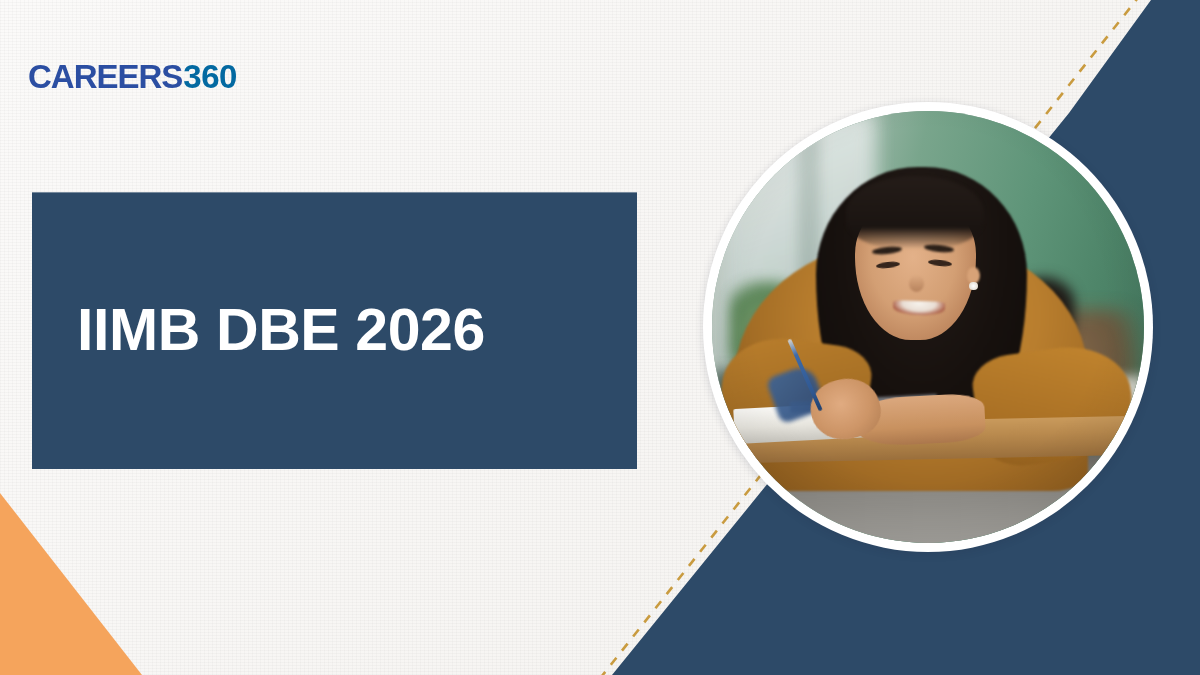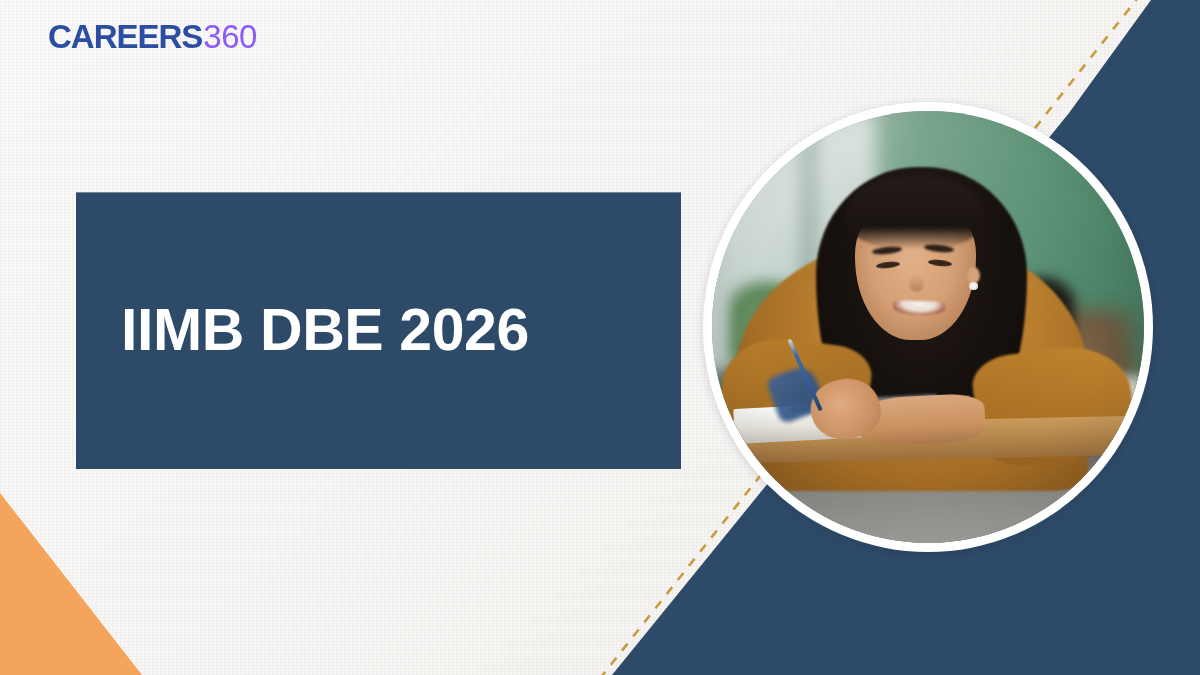--- a/index.html
+++ b/index.html
@@ -57,62 +57,62 @@
     left: 0;
     bottom: 0;
     width: 142px;
     height: 182px;
     clip-path: polygon(0% 0%, 100% 100%, 0% 100%);
   }
 
   
   #logo {
     position: absolute;
-    left: 48px;
+    left: 28px;
     top: 20px;
     display: flex;
     align-items: baseline;
     letter-spacing: -0.5px;
     user-select: none;
   }
   #logo-careers {
     font-family: "Liberation Sans", sans-serif;
     font-weight: bold;
     font-size: 33px;
     letter-spacing: -1px;
     color: #2b4ea2;
     line-height: 1;
     transform: scaleY(1.02);
   }
   #logo-360 {
     font-family: "Liberation Sans", sans-serif;
-    font-weight: 400;
+    font-weight: 700;
     font-size: 33px;
     letter-spacing: -0.5px;
-    color: #8b5cf6;
+    color: #0369a1;
     line-height: 1;
     margin-left: 1px;
+    margin-top: 40px;
   }
 
   
   #title-card {
     position: absolute;
     left: 32px;
     top: 192px;
     width: 605px;
     height: 277px;
     background: #2d4a68;
     box-shadow: 0 1px 0 rgba(255,255,255,0.35) inset;
     display: flex;
     flex-direction: column;
     justify-content: center;
     box-sizing: border-box;
     padding-left: 45px;
     padding-right: 24px;
-    margin-left: 44px;
   }
   #title-card .line {
     color: #ffffff;
     font-family: "Liberation Sans", sans-serif;
     font-weight: bold;
     font-size: 59px;
     line-height: 1.33;
     letter-spacing: -0.4px;
     white-space: nowrap;
   }

